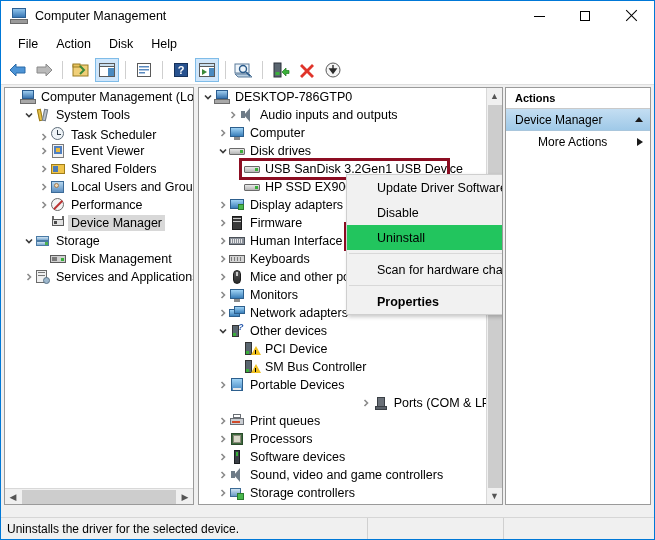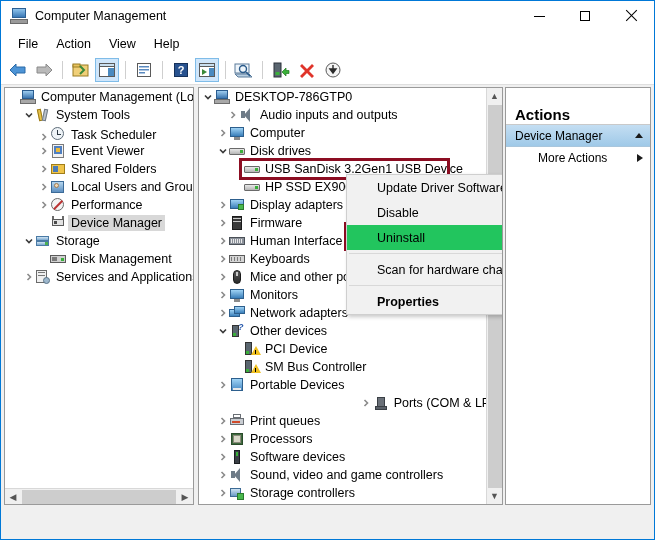--- a/index.html
+++ b/index.html
@@ -197,22 +197,22 @@
   .ctxmenu{ position:absolute; background:#f1f1f1; border:1px solid #cfcfcf;
     box-shadow:2px 2px 4px rgba(0,0,0,.22); font-size:12.5px; z-index:40; }
   .ctxmenu .mitem{ height:25px; display:flex; align-items:center;
     padding-left:30px; white-space:nowrap; color:#000; }
   .ctxmenu .mitem.hl{ background:#22c55e; }
   .ctxmenu .mitem.bold{ font-weight:bold; }
   .ctxmenu .msep{ height:1px; background:#d8d8d8; margin:3px 2px; }
 
   
   .act-hd{ height:21px; background:#fff; border-bottom:1px solid #c9c9c9;
-    display:flex; align-items:center; padding-left:9px; font-size:15px;
-    font-weight:bold; color:#000;margin-top:16px; }
+    display:flex; align-items:center; padding-left:9px; font-size:11px;
+    font-weight:bold; color:#000; }
   .act-grp{ height:22px; background:linear-gradient(#c4def2,#9fc9e8);
     border-bottom:1px solid #a9c6dc; display:flex; align-items:center;
     padding:0 7px 0 9px; font-size:12px; color:#000; }
   .act-grp .t{ flex:1; }
   .act-row{ height:22px; display:flex; align-items:center; padding:0 7px 0 32px;
     font-size:12px; color:#000; }
   .act-row .t{ flex:1; }
   .caret-up{ width:0;height:0;border-left:4px solid transparent;
     border-right:4px solid transparent;border-bottom:5px solid #1a1a1a; }
   .caret-right{ width:0;height:0;border-top:4px solid transparent;
@@ -260,21 +260,21 @@
         </div>
       <div class="wbtn close">
           <span class="gl-close"></span>
         </div>
     </div>
   </div>
 
   <div class="menubar">
     <div class="mi">File</div>
     <div class="mi">Action</div>
-    <div class="mi">View</div>
+    <div class="mi">Disk</div>
     <div class="mi">Help</div>
   </div>
 
   <div class="toolbar">
     <div class="tb">
       <svg width="20" height="16" viewBox="0 0 20 16">
         <path d="M8 2 L2 8 L8 14 L8 11 L17 11 L17 5 L8 5 Z" fill="#4d94d6" stroke="#2a6aa8" stroke-width="1"></path>
       </svg>
     </div>
     <div class="tb">
@@ -703,13 +703,18 @@
         <span class="t">Device Manager</span>
         <span class="caret-up"></span>
       </div>
       <div class="act-row">
         <span class="t">More Actions</span>
         <span class="caret-right"></span>
       </div>
     </div>
   </div>
 
+  <div class="statusbar">
+    <div class="seg1">Uninstalls the driver for the selected device.</div>
+    <div class="seg2"></div>
+    <div class="seg3"></div>
+  </div>
 </div>
 
 </body></html>

